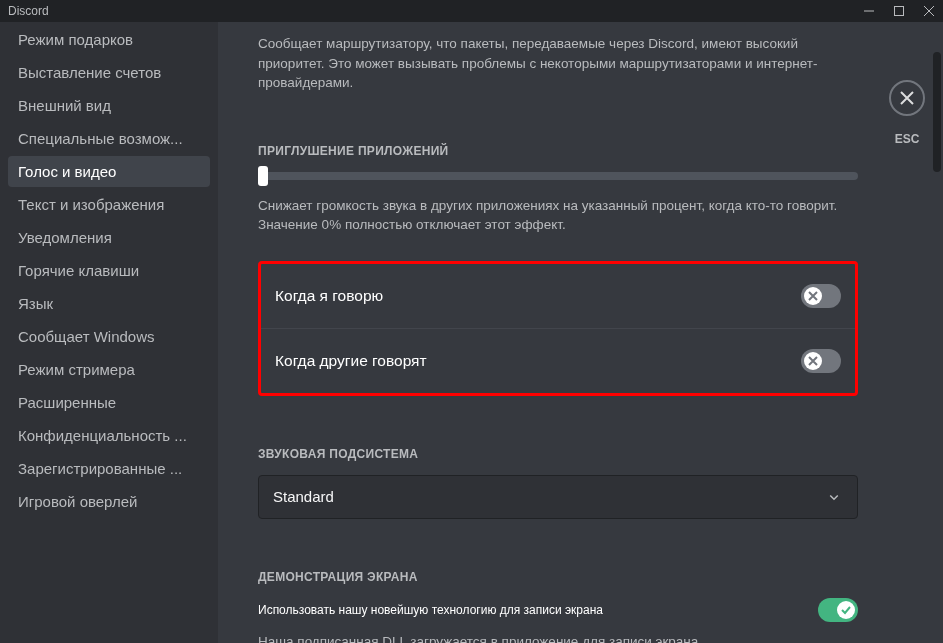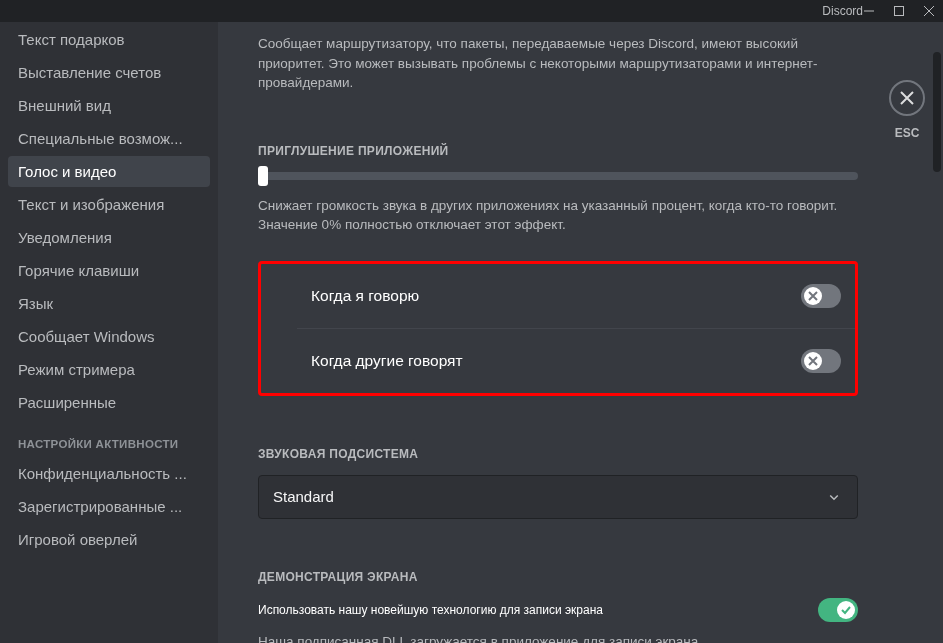--- a/index.html
+++ b/index.html
@@ -4,21 +4,21 @@
 <style>
 * { margin: 0; padding: 0; box-sizing: border-box; }
 body {
   width: 943px; height: 643px;
   background: #36393f;
   font-family: -apple-system, "Segoe UI", Helvetica, Arial, sans-serif;
   color: #dcddde; overflow: hidden; position: relative;
 }
 .titlebar {
   height: 22px; background: #202225; display: flex;
-  align-items: center; justify-content: flex-end;
+  align-items: center; justify-content: space-between;
   padding: 0 8px; font-size: 12px; color: #b9bbbe;
 }
 .titlebar-right { display: flex; gap: 18px; align-items: center; color: #b9bbbe; }
 .win-btn { width: 12px; height: 12px; display: flex; align-items: center; justify-content: center; cursor: pointer; }
 .container { display: flex; height: calc(100% - 22px); }
 .sidebar {
   width: 218px; background: #2f3136; padding: 0 8px 20px 8px;
   overflow-y: auto; flex-shrink: 0;
 }
 .sidebar-item {
@@ -49,21 +49,20 @@
   position: absolute; left: 0; top: -6px; width: 10px; height: 20px;
   background: #fff; border-radius: 3px; cursor: grab;
 }
 .highlight-box {
   border: 3px solid #ff0000; border-radius: 4px;
   margin-top: 26px; padding: 0;
 }
 .toggle-row {
   display: flex; justify-content: space-between; align-items: center;
   padding: 20px 14px;
-  margin-left: 36px;
 }
 .toggle-row + .toggle-row { border-top: 1px solid rgba(79,84,92,0.48); }
 .toggle-label { font-size: 15.5px; color: #fff; font-weight: 500; }
 .toggle {
   width: 40px; height: 24px; border-radius: 12px;
   background: #72767d; position: relative; cursor: pointer;
 }
 .toggle.on { background: #43b581; }
 .toggle-thumb {
   position: absolute; width: 18px; height: 18px; border-radius: 50%;
@@ -78,21 +77,21 @@
   background: #2f3136; border: 1px solid #202225; border-radius: 4px;
   padding: 12px 14px; display: flex; justify-content: space-between;
   cursor: pointer; margin-top: 4px;
 }
 .select-value { font-size: 15px; color: #f6f6f7; }
 .chevron { color: #b9bbbe; }
 .screen-row { display: flex; justify-content: space-between; align-items: center; margin-top: 6px; }
 .screen-title { font-size: 12px; color: #fff; font-weight: 400; }
 .close-panel {
   position: absolute; right: 18px; top: 80px;
-  display: flex; flex-direction: column; align-items: center; gap: 10px;
+  display: flex; flex-direction: column; align-items: center; gap: 16px;
 }
 .close-circle {
   width: 36px; height: 36px; border: 2px solid #72767d;
   border-radius: 50%; display: flex; align-items: center;
   justify-content: center; color: #dcddde; cursor: pointer;
 }
 .esc-label { font-size: 12px; color: #b9bbbe; font-weight: 600; }
 .scrollbar {
   position: absolute; right: 2px; top: 30px; width: 8px; height: 120px;
   background: #202225; border-radius: 4px;
@@ -118,35 +117,34 @@
     <div class="win-btn">
       <svg width="10" height="10" viewBox="0 0 10 10">
           <path d="M0 0 L10 10 M10 0 L0 10" stroke="currentColor" stroke-width="1"></path>
         </svg>
     </div>
   </div>
 </div>
 
 <div class="container">
   <div class="sidebar">
-    <div class="sidebar-item">Текст подарков</div>
+    <div class="sidebar-item">Режим подарков</div>
     <div class="sidebar-item">Выставление счетов</div>
 
     <div class="sidebar-item">Внешний вид</div>
     <div class="sidebar-item">Специальные возмож...</div>
     <div class="sidebar-item selected">Голос и видео</div>
     <div class="sidebar-item">Текст и изображения</div>
     <div class="sidebar-item">Уведомления</div>
     <div class="sidebar-item">Горячие клавиши</div>
     <div class="sidebar-item">Язык</div>
     <div class="sidebar-item">Сообщает Windows</div>
     <div class="sidebar-item">Режим стримера</div>
     <div class="sidebar-item">Расширенные</div>
 
-    <div class="sidebar-header">НАСТРОЙКИ АКТИВНОСТИ</div>
     <div class="sidebar-item">Конфиденциальность ...</div>
     <div class="sidebar-item">Зарегистрированные ...</div>
     <div class="sidebar-item">Игровой оверлей</div>
   </div>
 
   <div class="content">
     <div class="content-inner">
       <div class="desc-text">Сообщает маршрутизатору, что пакеты, передаваемые через Discord, имеют высокий приоритет. Это может вызывать проблемы с некоторыми маршрутизаторами и интернет-провайдерами.</div>
 
       <div class="section-header">ПРИГЛУШЕНИЕ ПРИЛОЖЕНИЙ</div>

